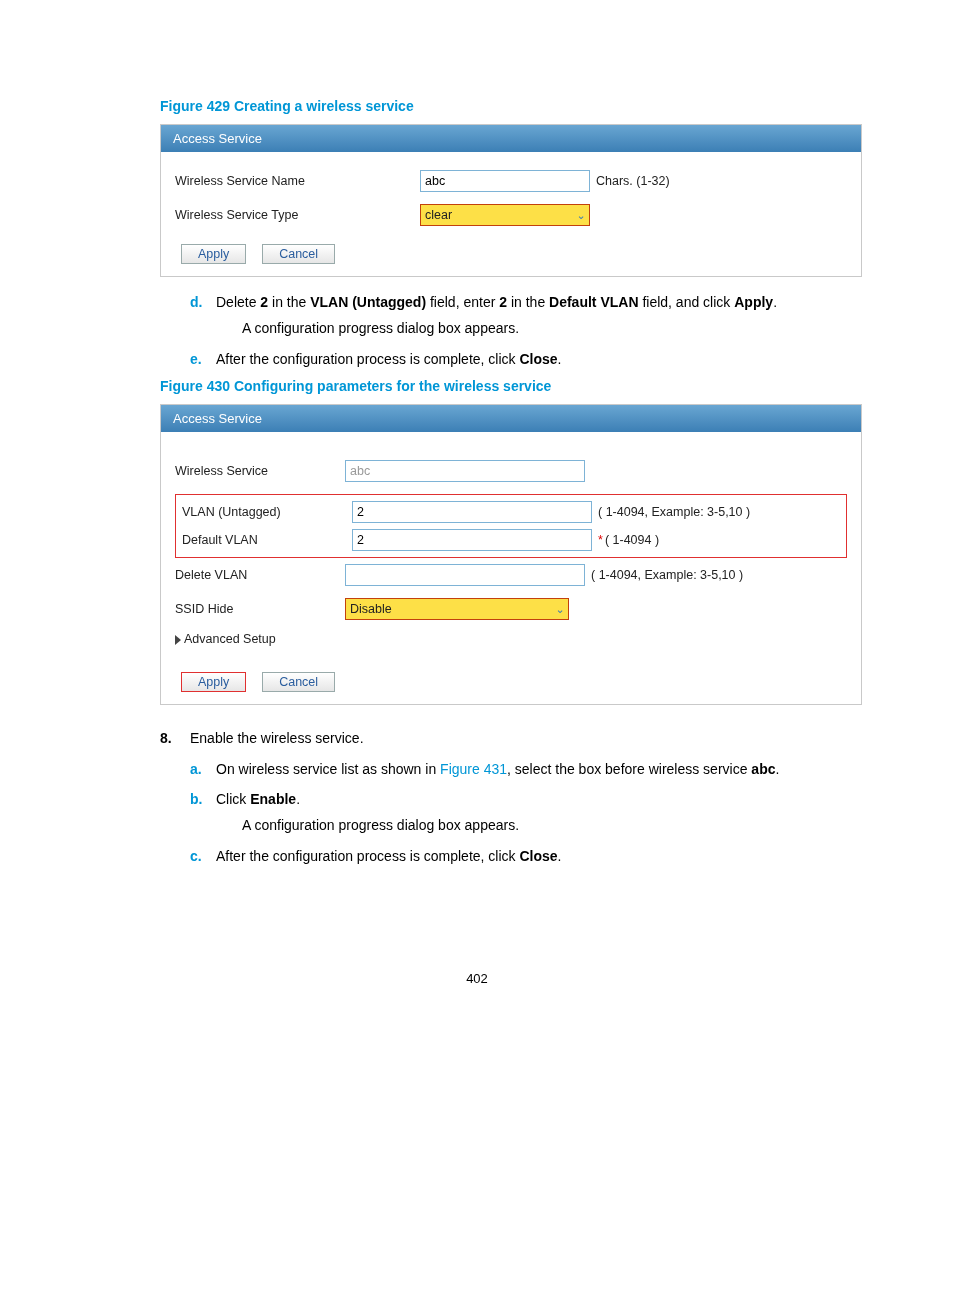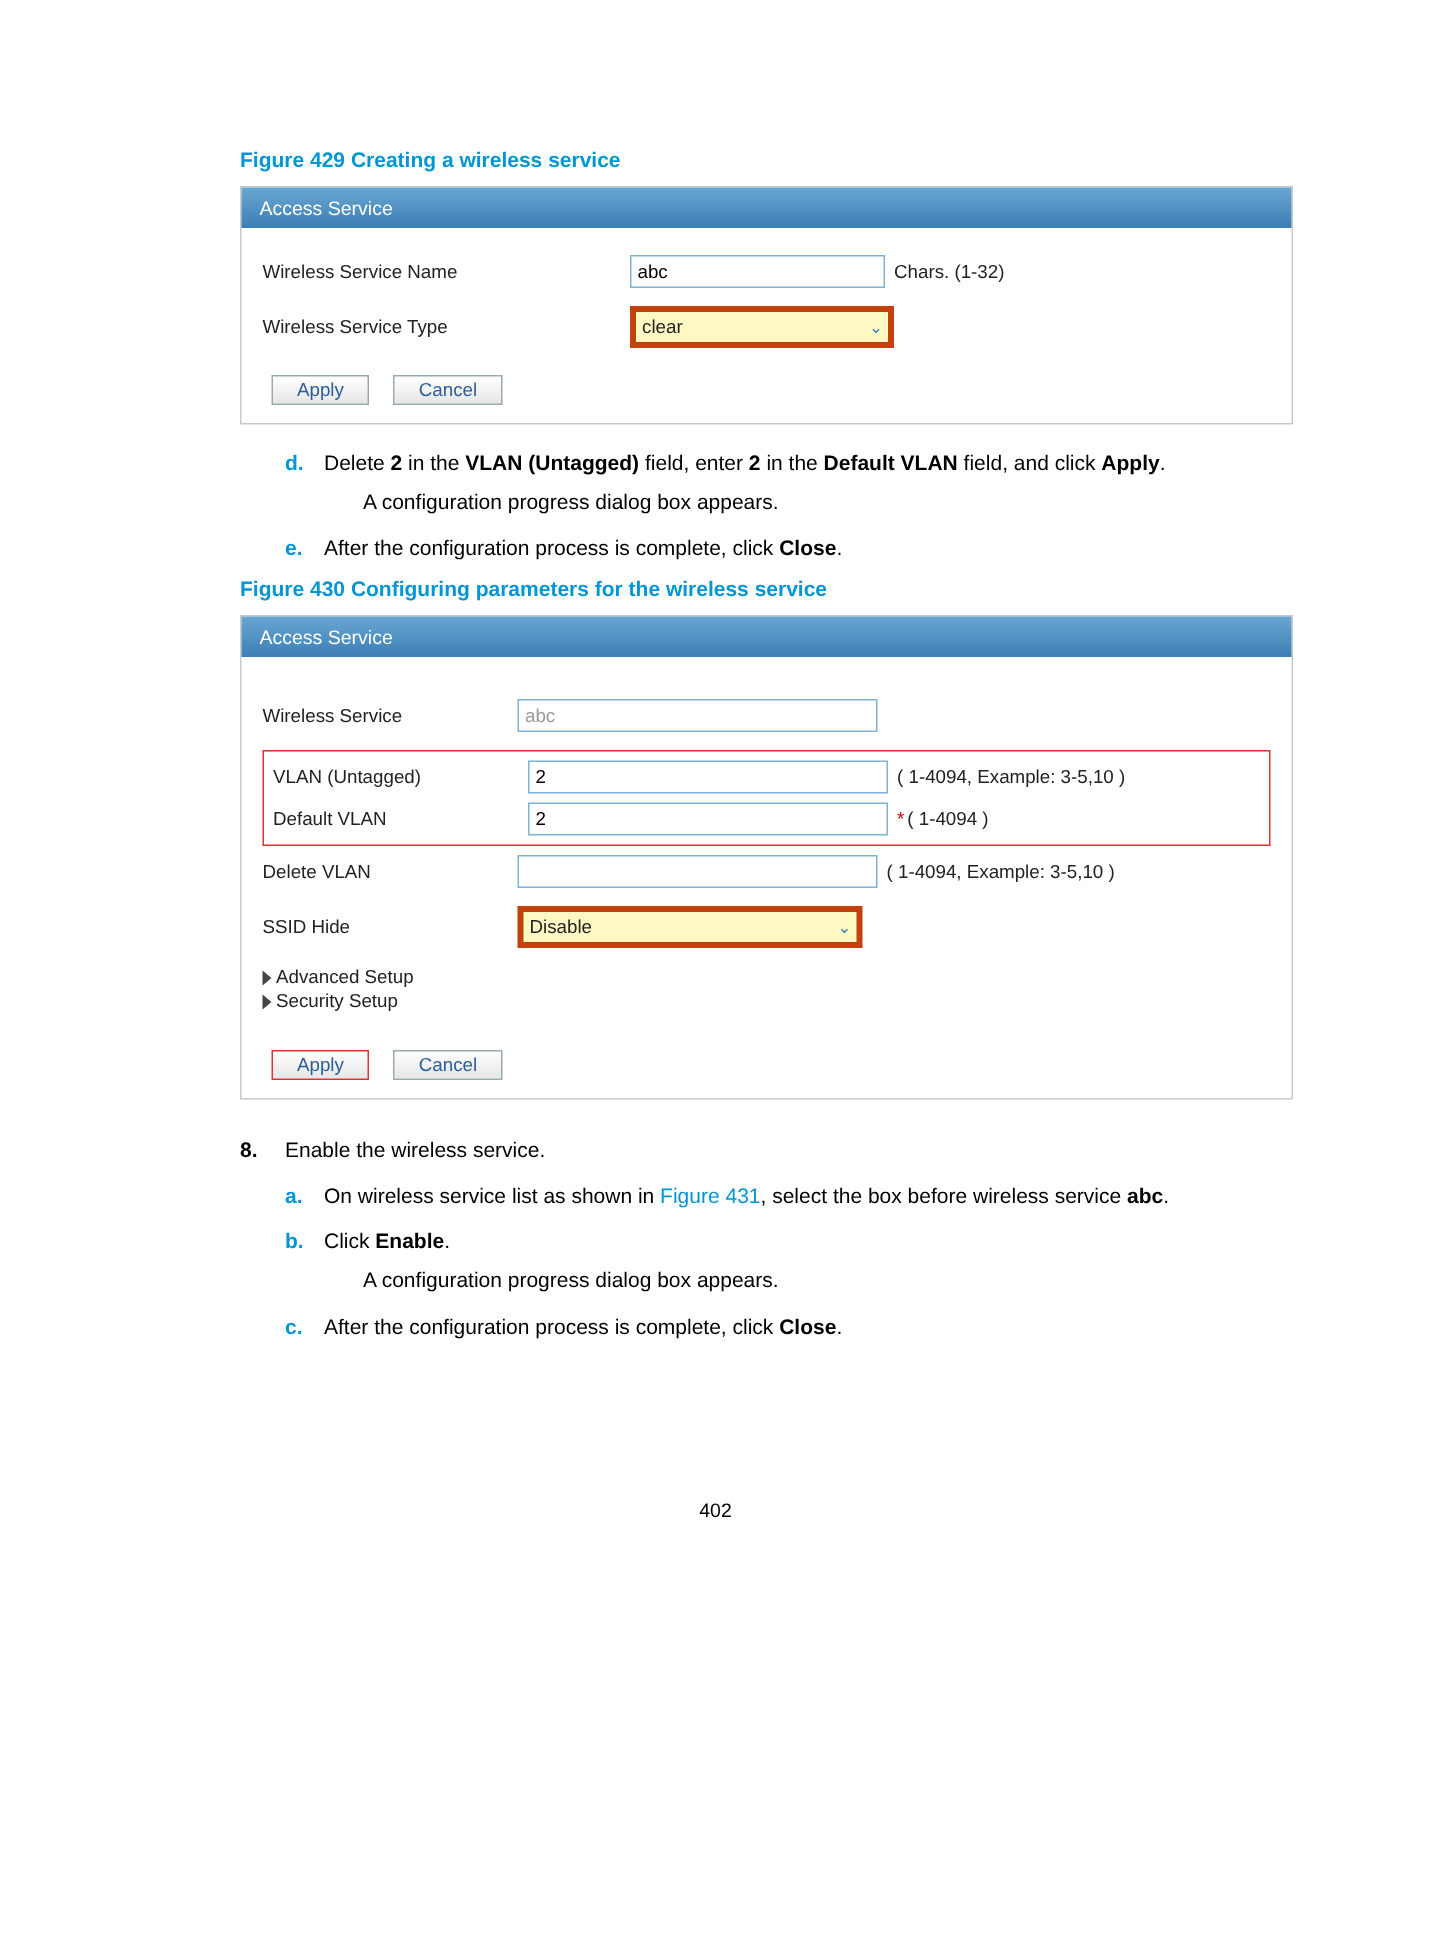--- a/index.html
+++ b/index.html
@@ -60,24 +60,24 @@
   input.text-input.wide {
     width: 230px;
   }
   input.text-input.disabled {
     color: #999;
     background: #fff;
   }
   .select-box {
     display: inline-flex;
     align-items: center;
-    border: 4px solid #c2410c;
+    border: 1px solid #c2410c;
     height: 20px;
     width: 168px;
-    background: #fef9c3;
+    background: #fde047;
     position: relative;
   }
   .select-box.wide { width: 222px; }
   .select-text {
     flex: 1;
     font-size: 12.5px;
     padding: 0 4px;
     color: #222;
   }
   .select-arrow {
@@ -232,21 +232,20 @@
 
     <div class="form-row">
       <div class="form-label2">SSID Hide</div>
       <div class="select-box wide">
         <span class="select-text">Disable</span>
         <span class="select-arrow">⌄</span>
       </div>
     </div>
 
     <div class="adv-link"><span class="triangle"></span><span>Advanced Setup</span></div>
-    <div class="adv-link"><span class="triangle"></span><span>Security Setup</span></div>
 
     <div class="btn-row" style="margin-top:20px;">
       <span class="btn hl">Apply</span>
       <span class="btn">Cancel</span>
     </div>
   </div>
 </div>
 
 <div class="num-list">
   <div class="num-item">

